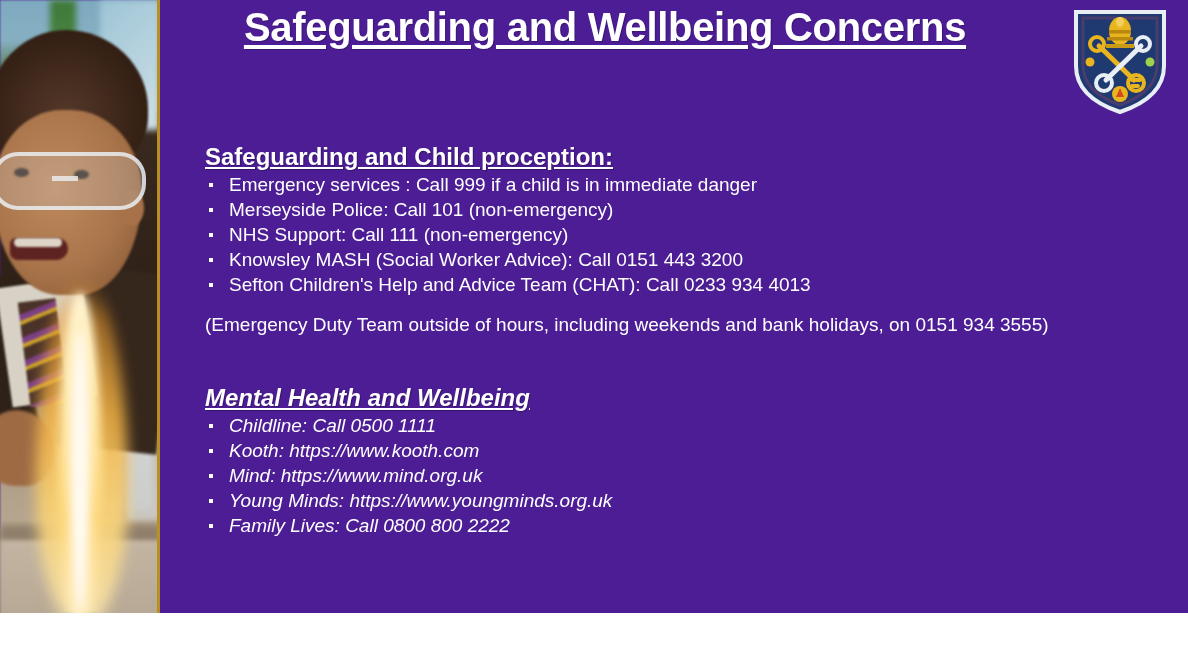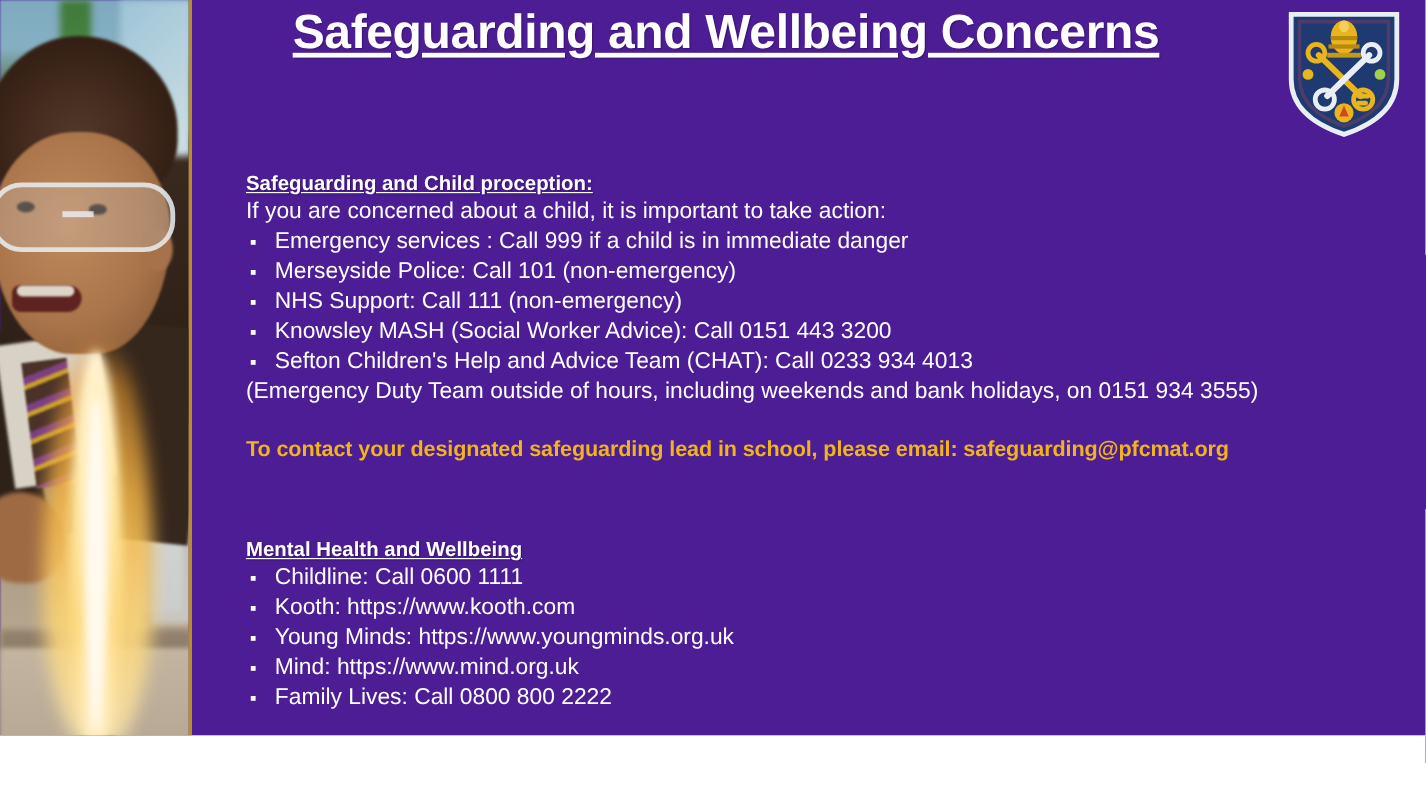--- a/index.html
+++ b/index.html
@@ -201,21 +201,21 @@
     position: absolute;
     left: 205px;
     top: 142px;
     width: 960px;
     color: #ffffff;
     font-size: 19px;
     line-height: 1.265;
   }
   .sec-head {
     font-weight: bold;
-    font-size: 17px;
+    font-size: 24px;
     text-decoration: underline;
     text-underline-offset: 2px;
     margin-bottom: 1px;
     text-shadow: 1px 1px 1px rgba(0,0,0,0.3);
   }
   .plain-line { margin: 0 0 1px 0; }
   ul.bullets { list-style: none; margin: 0; padding: 0; }
   ul.bullets li {
     position: relative;
     padding-left: 24px;
@@ -223,29 +223,29 @@
   }
   ul.bullets li::before {
     content: "";
     position: absolute;
     left: 4px;
     top: 10px;
     width: 4px;
     height: 4px;
     background: #ffffff;
   }
-  .note-line { margin-top: 1px; }
+  .note-line { margin-top: 15px; }
   .email-line {
     color: #f0b41e;
     font-weight: bold;
     font-size: 18px;
     margin-top: 24px;
     letter-spacing: -0.1px;
   }
-  .mh-block { margin-top: 62px; }
+  .mh-block { margin-top: 46px; font-style: italic; }
 </style>
 </head>
 <body>
 
 <div id="slide">
 
   <div id="photo-panel">
     <div class="photo-layer bg-window"></div>
     <div class="photo-layer bg-green-strip"></div>
     <div class="photo-layer bg-window-right"></div>
@@ -304,57 +304,55 @@
 
       <circle cx="52" cy="90" r="8" fill="#e8b51f"></circle>
       <path d="M52 84 L56 93 L48 93 Z" fill="#d4481f"></path>
     </svg>
   </div>
 
   <div id="body">
 
     <div>
       <div class="sec-head">Safeguarding and Child proception:</div>
-      <div class="plain-line">If you are concerned about a child, it is important to take action:</div>
       <ul class="bullets">
         <li>
           <span>Emergency services : Call 999 if a child is in immediate danger</span>
         </li>
         <li>
           <span>Merseyside Police: Call 101 (non-emergency)</span>
         </li>
         <li>
           <span>NHS Support: Call 111 (non-emergency)</span>
         </li>
         <li>
           <span>Knowsley MASH (Social Worker Advice): Call 0151 443 3200</span>
         </li>
         <li>
           <span>Sefton Children's Help and Advice Team (CHAT): Call  0233 934 4013</span>
         </li>
       </ul>
       <div class="note-line">(Emergency Duty Team outside of hours, including weekends and bank holidays, on 0151 934 3555)</div>
     </div>
 
-    <div class="email-line">To contact your designated safeguarding lead in school, please email: safeguarding@pfcmat.org</div>
 
     <div class="mh-block">
       <div class="sec-head">Mental Health and Wellbeing</div>
       <ul class="bullets">
         <li>
-          <span>Childline: Call 0600 1111</span>
+          <span>Childline: Call 0500 1111</span>
         </li>
         <li>
           <span>Kooth: https://www.kooth.com</span>
         </li>
         <li>
+          <span>Mind: https://www.mind.org.uk</span>
+        </li>
+        <li>
           <span>Young Minds: https://www.youngminds.org.uk</span>
-        </li>
-        <li>
-          <span>Mind: https://www.mind.org.uk</span>
         </li>
         <li>
           <span>Family Lives: Call 0800 800 2222</span>
         </li>
       </ul>
     </div>
 
   </div>
 </div>
 

